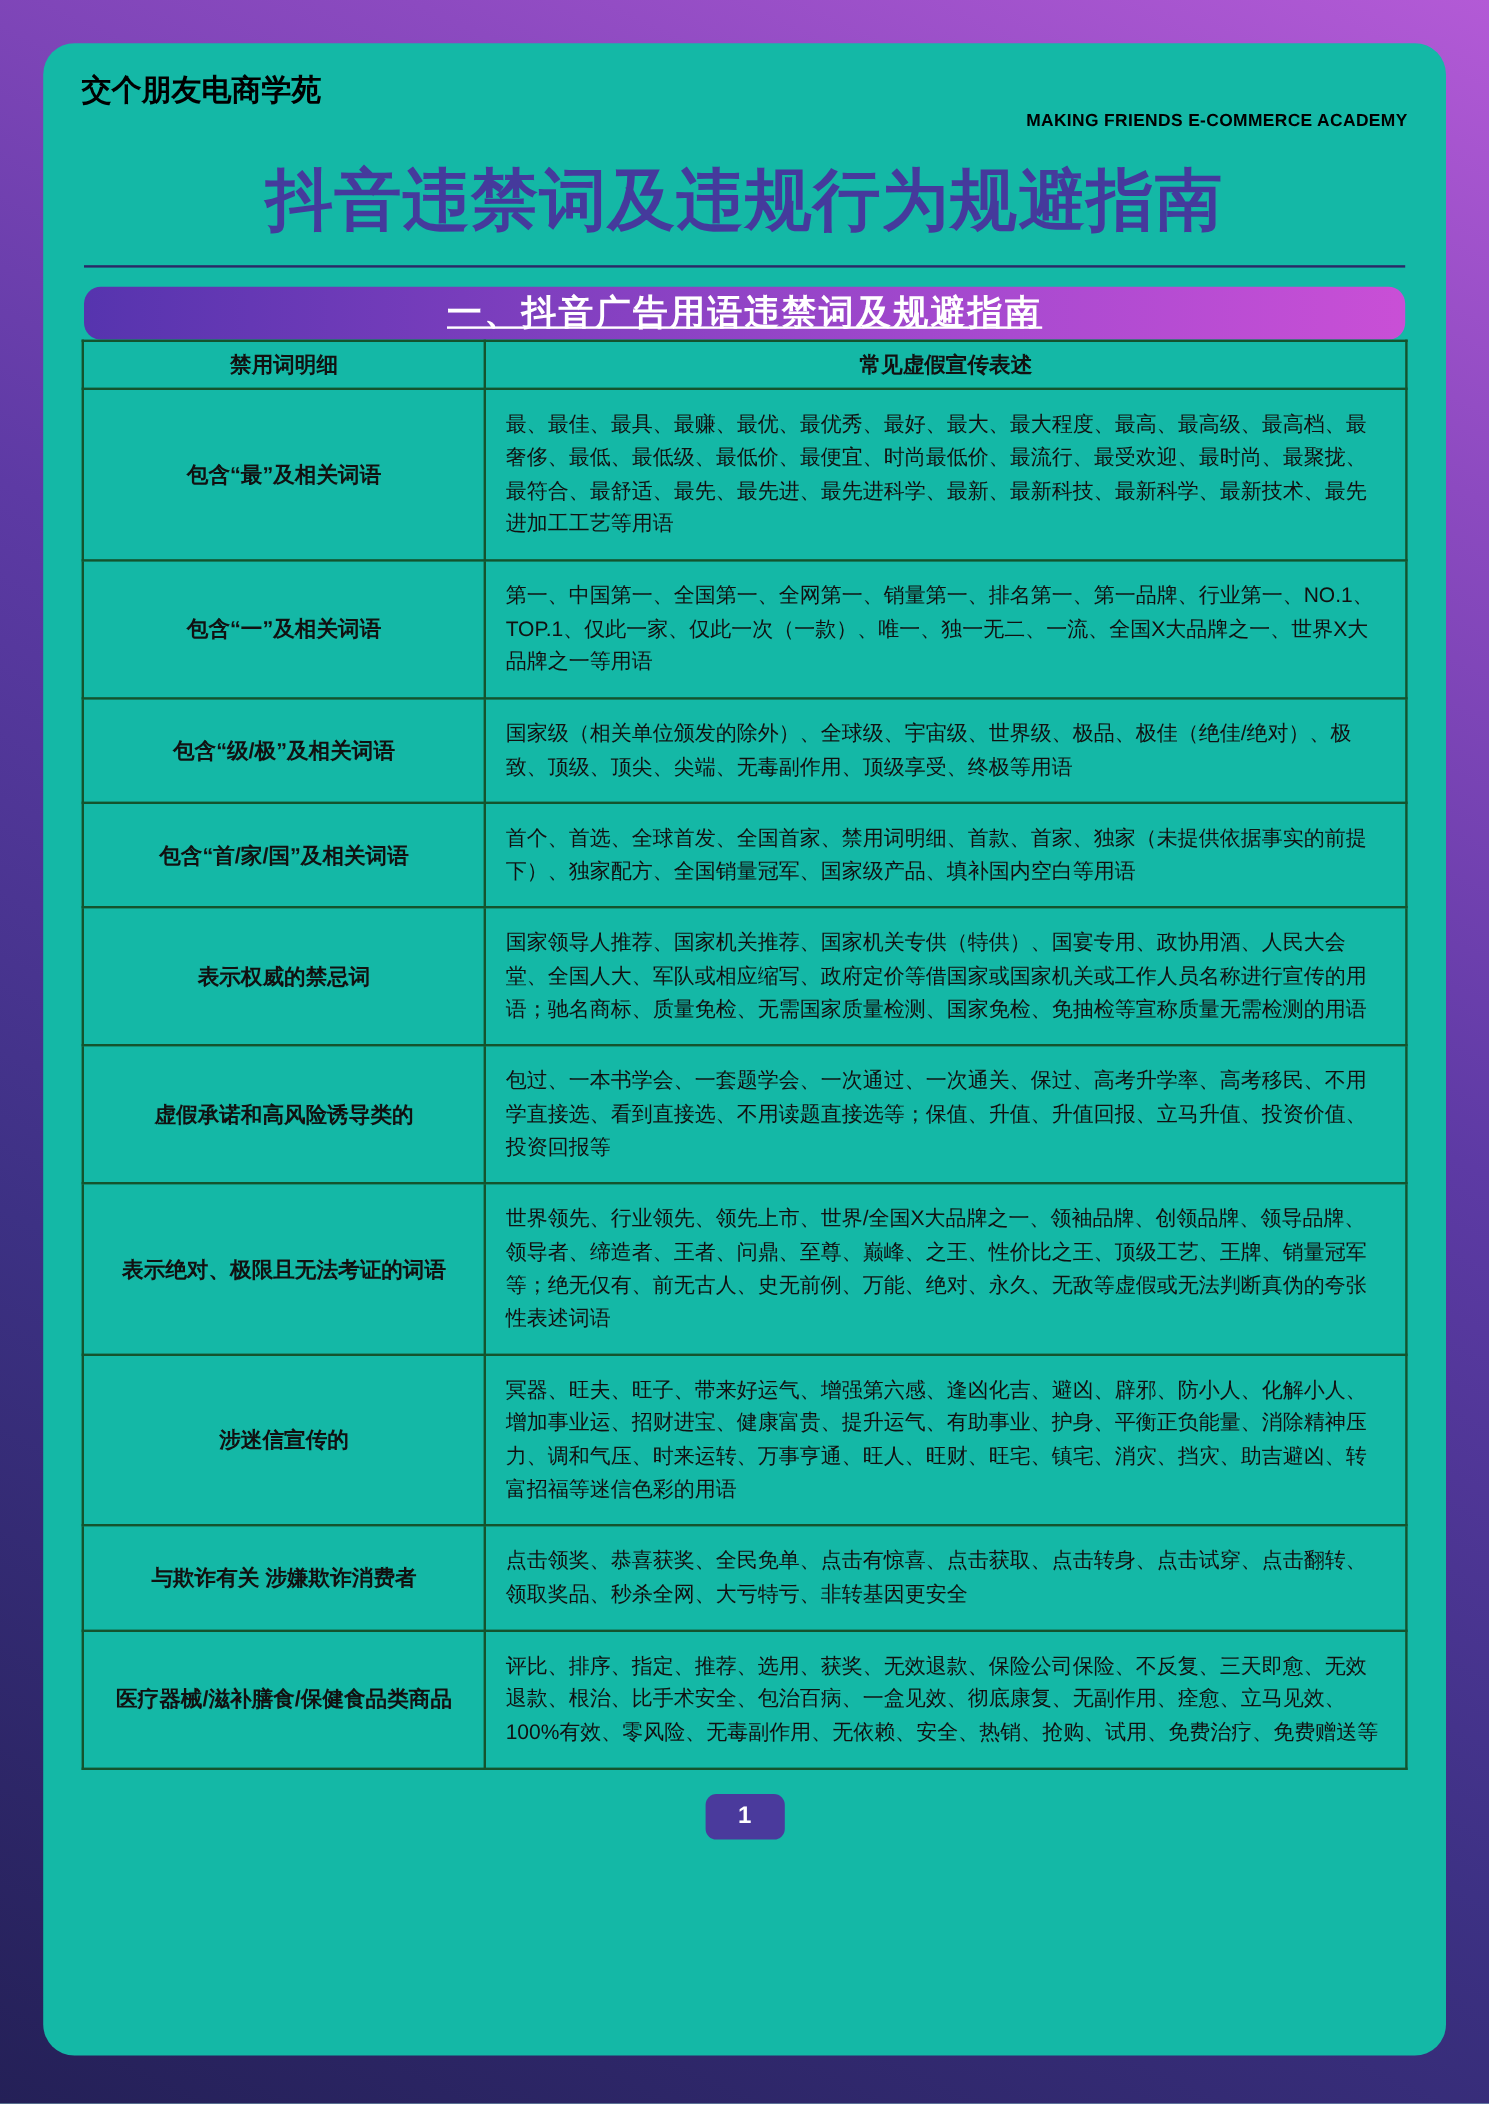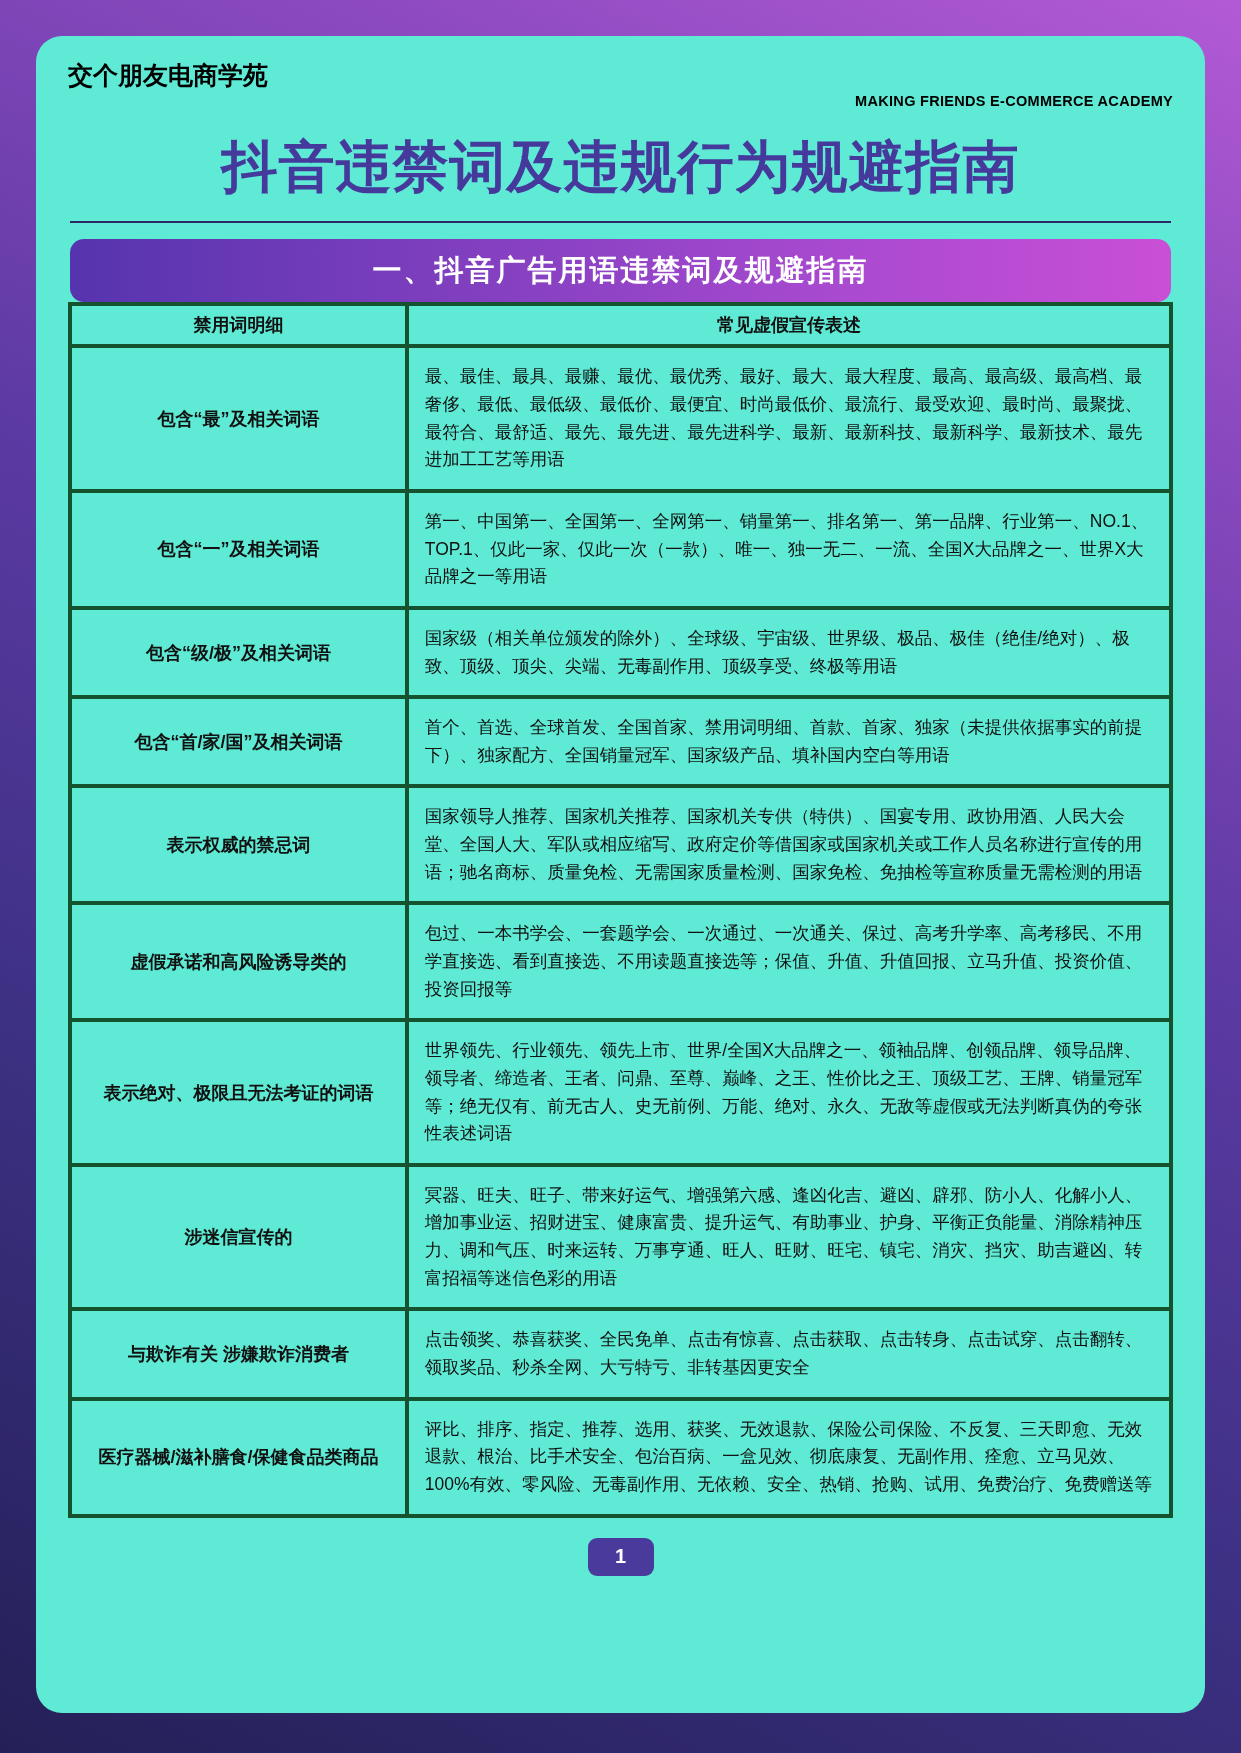--- a/index.html
+++ b/index.html
@@ -3,43 +3,43 @@
 <meta charset="utf-8">
 <style>
   html,body { margin:0; padding:0; }
   body {
     width:1241px; height:1753px; overflow:hidden; position:relative;
     font-family:"Liberation Sans","DejaVu Sans",sans-serif;
     background:linear-gradient(205deg,#b35ad6 0%,#8c4ac0 18%,#5d3aa4 42%,#3d3184 68%,#242057 100%);
   }
   .card {
     position:absolute; left:36px; top:36px; right:36px; bottom:40px;
-    background:#5eead4; border-radius:26px; box-sizing:border-box;
+    background:#14b8a6; border-radius:26px; box-sizing:border-box;
     padding:24px 32px 0 32px;
   }
   .logo-cn { font-size:25px; font-weight:bold; color:#000; line-height:1.2; }
   .logo-en { font-size:14.5px; font-weight:bold; color:#000; letter-spacing:0.3px; margin-top:3px;text-align:right; }
   .doc-title {
     text-align:center; font-size:56px; font-weight:bold; color:#453a9c;
     letter-spacing:1px; margin-top:26px; line-height:1.15;
   }
   .title-rule { height:2px; background:#2b2866; margin:22px 2px 16px 2px; }
   .banner {
-    height:63px; border-radius:14px; margin:0 2px;
+    height:44px; border-radius:14px; margin:0 2px;
     background:linear-gradient(90deg,#5634ae 0%,#a94ad0 70%,#c94fd6 100%);
     color:#ffffff; font-size:29px; font-weight:bold; letter-spacing:2px;
-    display:flex; align-items:center; justify-content:center;
+    display:flex; align-items:center; justify-content:center;text-decoration:underline;
   }
   .section-heading { color:#6a2eb4; font-size:23px; font-weight:bold; margin:28px 0 8px 0; }
   .intro {
     font-size:22px; color:#111111; line-height:1.95; text-indent:2em;
     margin:0 0 16px 0; font-weight:bold;
   }
   table.rules { width:100%; border-collapse:collapse; table-layout:fixed; }
-  table.rules th, table.rules td { border:4px solid #14532d; }
+  table.rules th, table.rules td { border:2px solid #14532d; }
   table.rules th {
     font-size:18px; font-weight:bold; color:#111; padding:7px 4px; text-align:center;
   }
   th.col-cat, td.cat { width:29.5%; }
   td.cat {
     text-align:center; vertical-align:middle; font-size:18px; color:#111;
     padding:4px 8px; font-weight:bold;
   }
   td.ex {
     font-size:17.5px; color:#111; line-height:1.58; padding:15px 16px;

